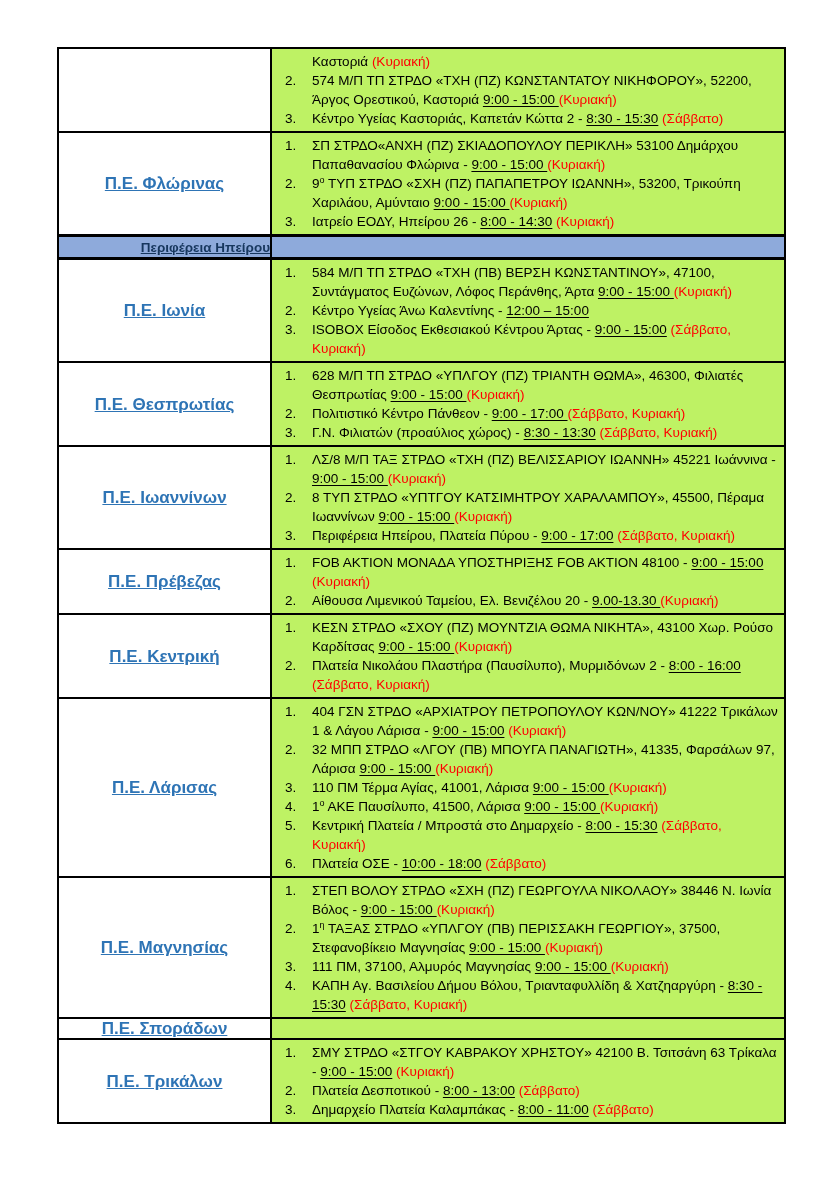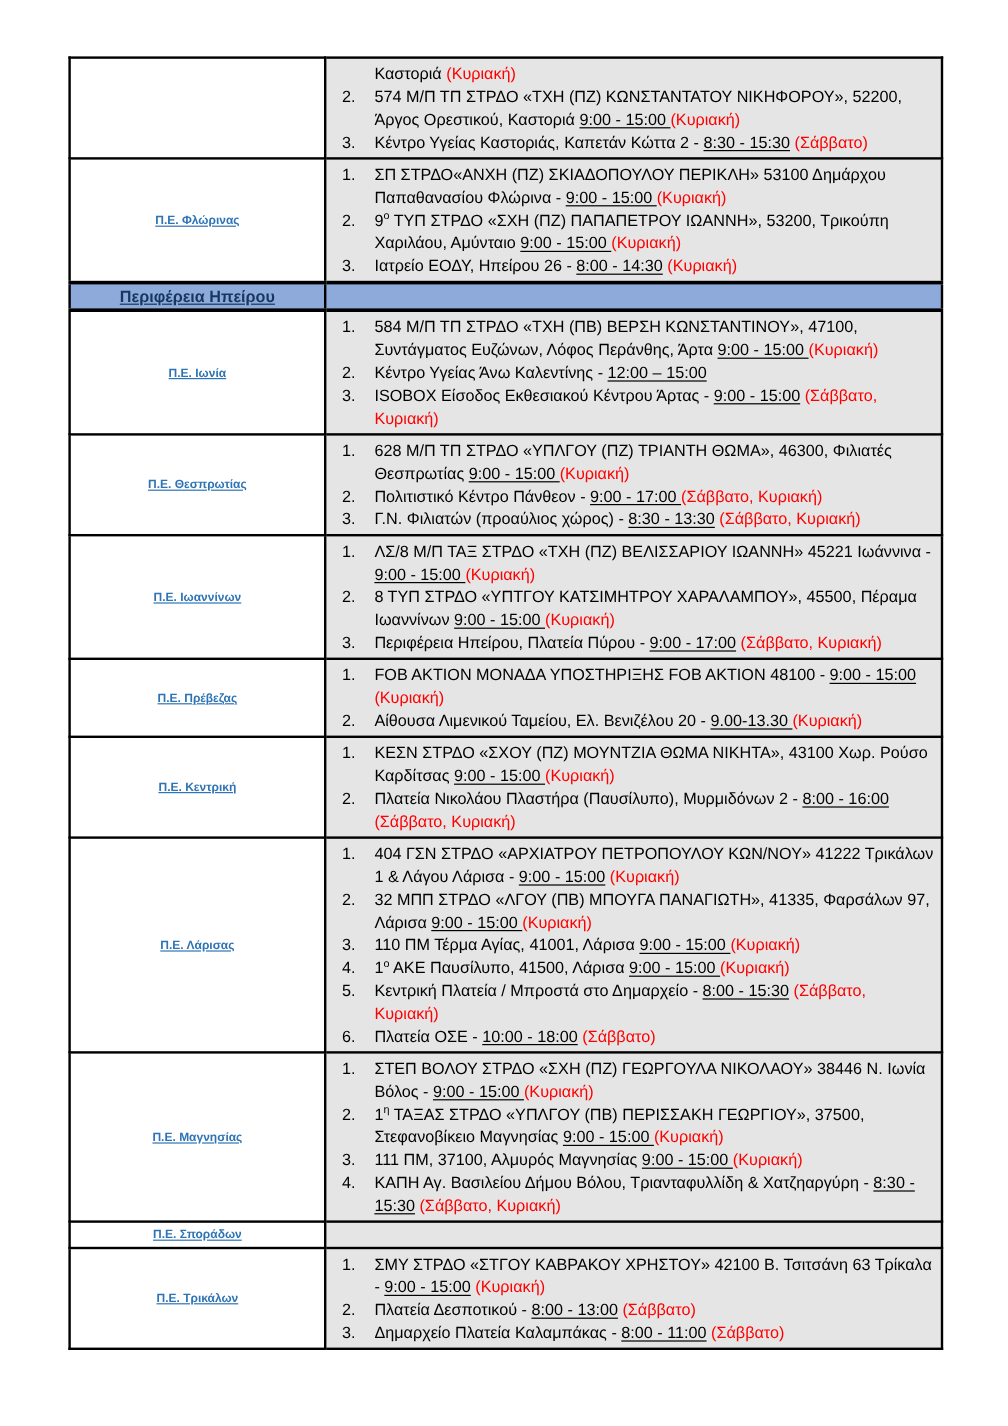--- a/index.html
+++ b/index.html
@@ -13,37 +13,37 @@
     position:absolute;left:57px;top:47px;width:729px;
     border-collapse:collapse;table-layout:fixed;
   }
   col.region-col-def{width:213px;}
   td{border:2px solid #000;padding:0;}
   td.region-cell{
     text-align:center;vertical-align:middle;background:#fff;
   }
   .region-link{
     color:var(--link-blue,#2E74B5);
-    font-weight:bold;font-size:10px;
+    font-weight:bold;font-size:17px;
     text-decoration:underline;cursor:pointer;line-height:19px;
   }
-  td.items-cell{vertical-align:top;background:#e5e5e5;padding:3px 6px 3px 0;}
+  td.items-cell{vertical-align:top;background:#bef264;padding:3px 6px 3px 0;}
   .item{display:flex;font-size:13.5px;line-height:19px;color:#000;}
   .num{flex:0 0 27px;padding-left:13px;}
   .txt{flex:1 1 auto;min-width:0;}
   .seg-p{color:#000;}
   .seg-u{color:#000;text-decoration:underline;text-underline-offset:2px;}
   .seg-r{color:var(--day-red,#FF0000);}
   sup.seg-sup{font-size:9px;line-height:0;}
   tr.section-row td{
     background:var(--header-bg,#8EAADB);
     border-top:3px solid #000;border-bottom:3px solid #000;
     height:20px;vertical-align:middle;
   }
-  tr.section-row td.section-left{text-align:center;}
+  tr.section-row td.section-left{text-align:right;}
   .section-label{
     color:var(--header-text,#17375E);
     font-weight:bold;font-size:13.5px;
     text-decoration:underline;cursor:pointer;line-height:19px;
   }
 </style>
 </head>
 <body>
 
 <div class="page">

